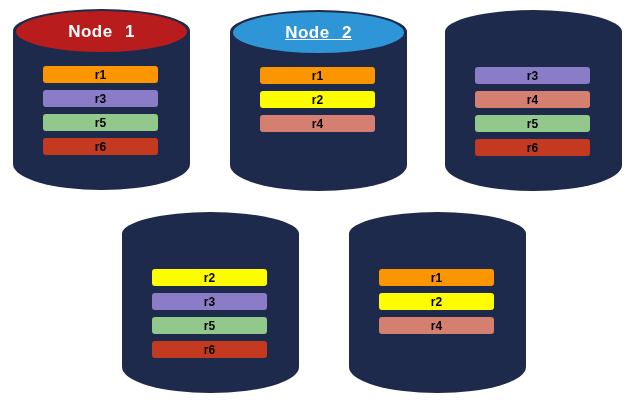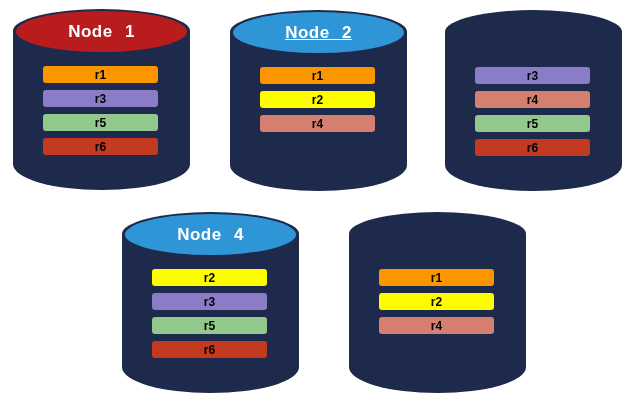--- a/index.html
+++ b/index.html
@@ -131,23 +131,20 @@
         </div>
         <div class="bar" style="background: rgb(195, 58, 32);">
           <span>r6</span>
         </div>
       </div>
   </div>
 
   <div class="node" style="left: 122px; top: 212px;">
     <div class="cyl-ring" style="background: rgb(30, 42, 76);"></div>
     <div class="cyl-body" style="background: rgb(30, 42, 76);"></div>
-    <div class="cyl-top" style="background: rgb(46, 150, 214);">
-      <span class="title" style="color: rgb(255, 255, 255);">Node 4</span>
-    </div>
     <div class="bars">
         <div class="bar" style="background: rgb(253, 253, 0);">
           <span>r2</span>
         </div>
         <div class="bar" style="background: rgb(139, 124, 200);">
           <span>r3</span>
         </div>
         <div class="bar" style="background: rgb(147, 200, 140);">
           <span>r5</span>
         </div>

